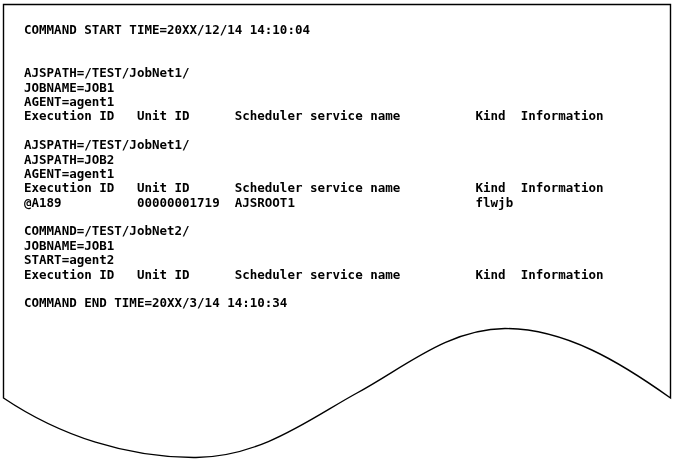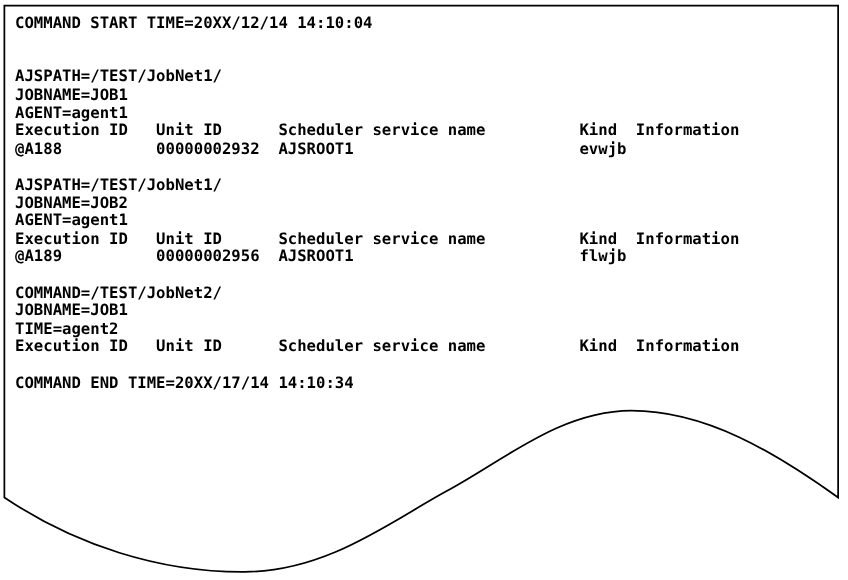--- a/index.html
+++ b/index.html
@@ -19,21 +19,21 @@
     left: 0;
     top: 0;
     width: 678px;
     height: 464px;
     display: block;
   }
   .console {
     position: absolute;
     left: 12px;
     top: 11px;
-    margin: 0;
+    margin: 12px;
     color: #000000;
     font-family: "DejaVu Sans Mono", "Liberation Mono", monospace;
     font-weight: bold;
     font-size: 12.5px;
   }
   .ln {
     height: 14.4px;
     line-height: 14.4px;
     white-space: pre;
   }
@@ -53,32 +53,31 @@
 
   <div class="console">
     <div class="ln">COMMAND START TIME=20XX/12/14 14:10:04</div>
     <div class="ln"> </div>
     <div class="ln"> </div>
 
     <div class="ln">AJSPATH=/TEST/JobNet1/</div>
     <div class="ln">JOBNAME=JOB1</div>
     <div class="ln">AGENT=agent1</div>
     <div class="ln">Execution ID   Unit ID      Scheduler service name          Kind  Information</div>
-    <div class="ln">@A188          00000002932  AJSROOT1                        evwjb </div>
     <div class="ln"> </div>
 
     <div class="ln">AJSPATH=/TEST/JobNet1/</div>
-    <div class="ln">JOBNAME=JOB2</div>
+    <div class="ln">AJSPATH=JOB2</div>
     <div class="ln">AGENT=agent1</div>
     <div class="ln">Execution ID   Unit ID      Scheduler service name          Kind  Information</div>
-    <div class="ln">@A189          00000002956  AJSROOT1                        flwjb </div>
+    <div class="ln">@A189          00000001719  AJSROOT1                        flwjb </div>
     <div class="ln"> </div>
 
     <div class="ln">COMMAND=/TEST/JobNet2/</div>
     <div class="ln">JOBNAME=JOB1</div>
-    <div class="ln">TIME=agent2</div>
+    <div class="ln">START=agent2</div>
     <div class="ln">Execution ID   Unit ID      Scheduler service name          Kind  Information</div>
     <div class="ln"> </div>
 
-    <div class="ln">COMMAND END TIME=20XX/17/14 14:10:34</div>
+    <div class="ln">COMMAND END TIME=20XX/3/14 14:10:34</div>
   </div>
 
 </div>
 
 </body></html>

